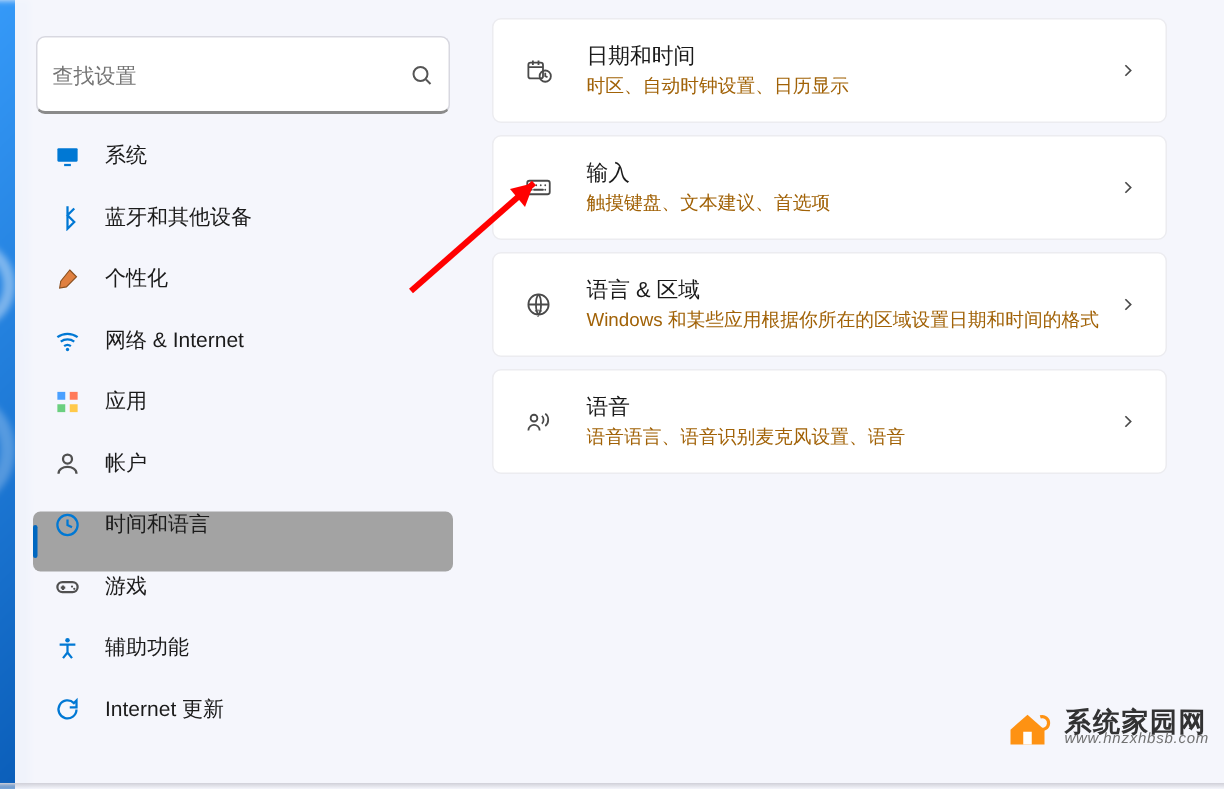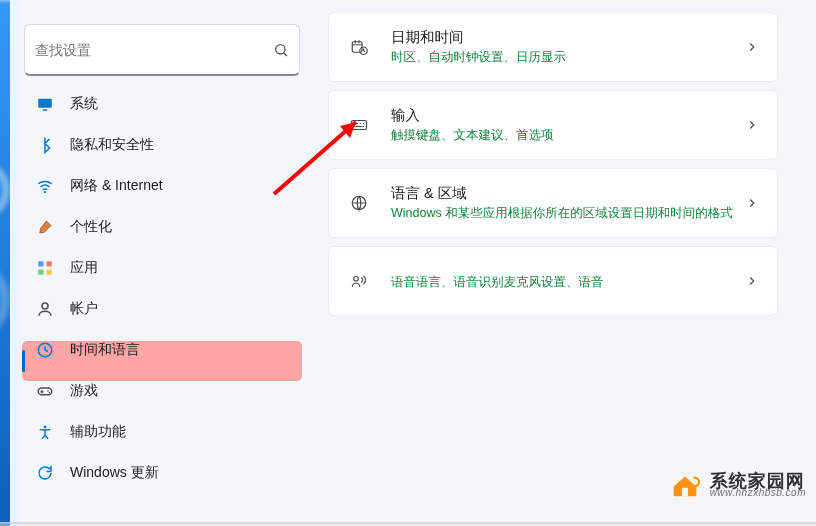--- a/index.html
+++ b/index.html
@@ -60,42 +60,42 @@
       display: flex; 
       height: 40px;
       padding: 0 10px 0 14px;
       border-radius: 5px;
       font-size: 14px;
       color: #1b1b1b;
       cursor: pointer;
       position: relative;
       margin: 1px 2px;
     }
-    .nav-item.active { background: #fca5a5; }
+    .nav-item.active { background: #a3a3a3; }
     .nav-item.active::before {
       content:"";position:absolute;left:0;top:9px;bottom:9px;width:3px;border-radius:2px;background:#0067c0;
     }
     .nav-icon { width: 18px; height: 18px; margin-right: 16px; display:flex;align-items:center;justify-content:center; }
     
     .main { flex: 1; padding: 12px 38px 20px 18px; }
     .card {
       background: #fff;
       border: 1px solid #ececf0;
       border-radius: 6px;
       height: 70px;
       display: flex;
       align-items: center;
       padding: 0 18px;
       margin-bottom: 8px;
       cursor: pointer;
     }
     .card-icon { width: 24px; height: 24px; margin-right: 20px; color:#4a4a4a; display:flex;align-items:center;justify-content:center;}
     .card-text { flex: 1; }
     .card-title { font-size: 14.5px; color: #1a1a1a; }
-    .card-sub { font-size: 12.5px; color: #15803d; margin-top: 2px; }
+    .card-sub { font-size: 12.5px; color: #a16207; margin-top: 2px; }
     .chevron { width: 14px; height: 14px; color:#4a4a4a; }
     
     .arrow {
       position: absolute;
       left: 270px; top: 108px;
       width: 110px; height: 90px;
       pointer-events: none;
       z-index: 5;
     }
     
@@ -144,38 +144,38 @@
             </svg>
           </span>
           <span>系统</span>
         </div>
         <div class="nav-item">
           <span class="nav-icon">
             <svg width="18" height="18" viewBox="0 0 24 24">
               <path d="M12 2v20l6-6-6-6 6-6-6 6" fill="none" stroke="#0078d4" stroke-width="2"></path>
             </svg>
           </span>
-          <span>隐私和安全性</span>
+          <span>蓝牙和其他设备</span>
+        </div>
+        <div class="nav-item">
+          <span class="nav-icon">
+            <svg width="18" height="18" viewBox="0 0 24 24">
+              <path d="M14 4l6 6-9 9-6 1 1-6z" fill="#e08040" stroke="#8a5020" stroke-width="1"></path>
+            </svg>
+          </span>
+          <span>个性化</span>
         </div>
         <div class="nav-item">
           <span class="nav-icon">
             <svg width="18" height="18" viewBox="0 0 24 24">
               <path d="M3 9a15 15 0 0 1 18 0M6 13a10 10 0 0 1 12 0M9 17a5 5 0 0 1 6 0" fill="none" stroke="#0078d4" stroke-width="2"></path>
               <circle cx="12" cy="20" r="1.5" fill="#0078d4"></circle>
             </svg>
           </span>
           <span>网络 &amp; Internet</span>
-        </div>
-        <div class="nav-item">
-          <span class="nav-icon">
-            <svg width="18" height="18" viewBox="0 0 24 24">
-              <path d="M14 4l6 6-9 9-6 1 1-6z" fill="#e08040" stroke="#8a5020" stroke-width="1"></path>
-            </svg>
-          </span>
-          <span>个性化</span>
         </div>
         <div class="nav-item">
           <span class="nav-icon">
             <svg width="18" height="18" viewBox="0 0 24 24">
               <rect x="3" y="3" width="7" height="7" fill="#4aa0ff"></rect>
               <rect x="14" y="3" width="7" height="7" fill="#ff7a59"></rect>
               <rect x="3" y="14" width="7" height="7" fill="#6bcf7f"></rect>
               <rect x="14" y="14" width="7" height="7" fill="#ffc94a"></rect>
             </svg>
           </span>
@@ -218,21 +218,21 @@
             </svg>
           </span>
           <span>辅助功能</span>
         </div>
         <div class="nav-item">
           <span class="nav-icon">
             <svg width="18" height="18" viewBox="0 0 24 24">
               <path d="M20 12a8 8 0 1 1-2.3-5.7L20 4v6h-6" fill="none" stroke="#0078d4" stroke-width="2"></path>
             </svg>
           </span>
-          <span>Windows 更新</span>
+          <span>Internet 更新</span>
         </div>
       </nav>
   </aside>
 
   <main class="main" id="main">
       <div class="card">
         <span class="card-icon">
           <svg width="18" height="18" viewBox="0 0 24 24" stroke="#4a4a4a" fill="none" stroke-width="1.6">
             <rect x="3" y="5" width="13" height="14" rx="2"></rect>
             <path d="M3 9h13M7 3v4M12 3v4"></path>
@@ -281,20 +281,21 @@
       </div>
       <div class="card">
         <span class="card-icon">
           <svg width="18" height="18" viewBox="0 0 24 24" stroke="#4a4a4a" fill="none" stroke-width="1.6">
             <circle cx="8" cy="9" r="3"></circle>
             <path d="M3 20c0-3 2.5-5 5-5s5 2 5 5"></path>
             <path d="M15 7c2 1.5 2 5.5 0 7M18 5c3.5 2.5 3.5 8.5 0 11"></path>
           </svg>
         </span>
         <div class="card-text">
+          <div class="card-title">语音</div>
           <div class="card-sub">语音语言、语音识别麦克风设置、语音</div>
         </div>
         <svg class="chevron" viewBox="0 0 24 24" fill="none" stroke="currentColor" stroke-width="2">
           <polyline points="9 6 15 12 9 18"></polyline>
         </svg>
       </div>
     </main>
 </div>
 
 <svg class="arrow" viewBox="0 0 110 90">

